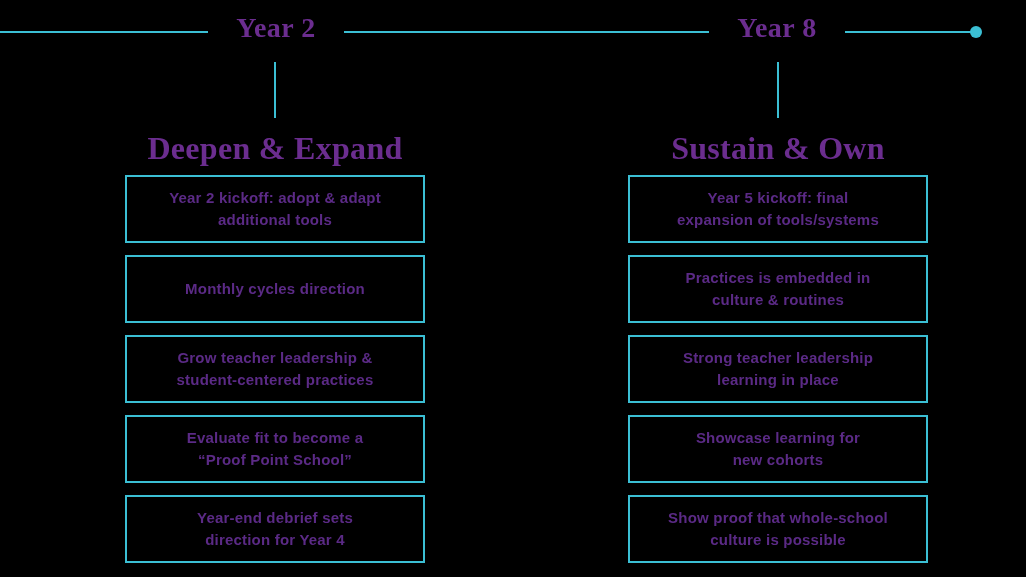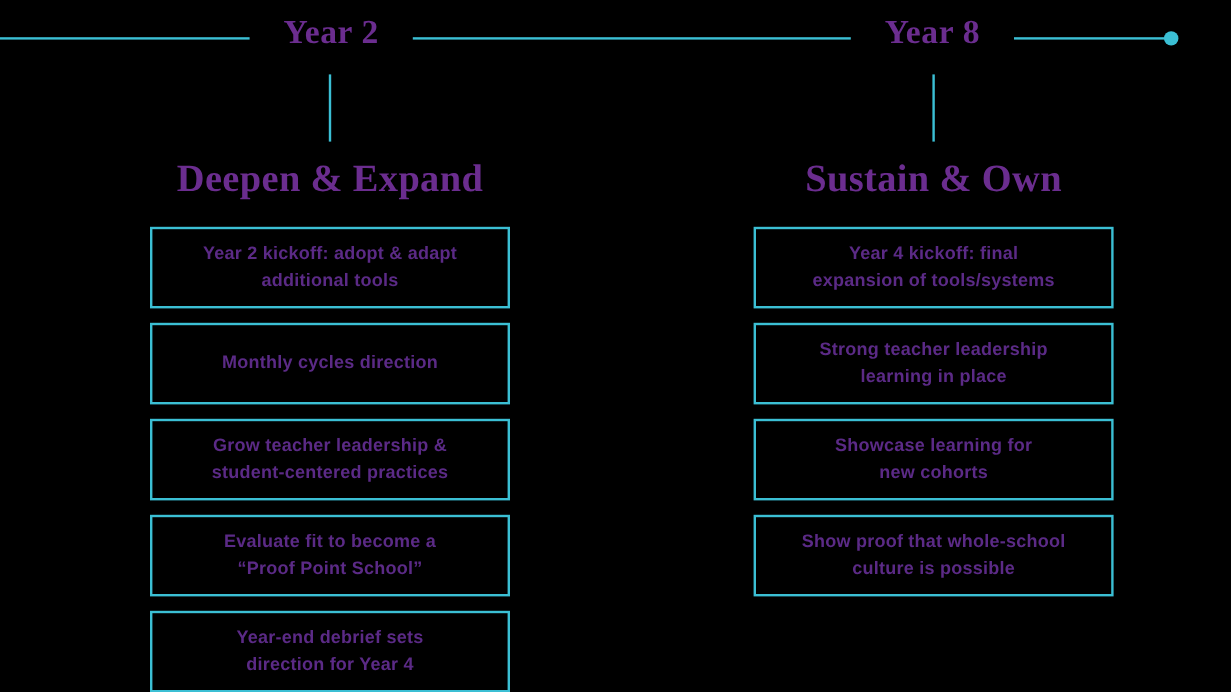--- a/index.html
+++ b/index.html
@@ -74,21 +74,21 @@
   }
   .column.col1 { left: 75px; }
   .column.col2 { left: 578px; }
 
   .col-title {
     font-family: "Liberation Serif", serif;
     font-size: 32px;
     font-weight: bold;
     color: #6b2d8f;
     text-align: center;
-    margin: 0 0 22px 0;
+    margin: 0 0 8px 0;
     letter-spacing: 0.3px;
   }
 
   .card {
     box-sizing: border-box;
     width: 300px;
     margin: 0 auto 12px auto;
     min-height: 68px;
     border: 2px solid #3bbfd4;
     background: #000000;
@@ -141,22 +141,26 @@
   <div class="card">
     <span>Year-end debrief sets
 direction for Year 4</span>
   </div>
 </div>
 
 <div class="column col2">
   <div class="col-title">Sustain &amp; Own</div>
 
   <div class="card">
-    <span>Year 4 kickoff: final
+    <span>Year 5 kickoff: final
 expansion of tools/systems</span>
+  </div>
+  <div class="card">
+    <span>Practices is embedded in
+culture &amp; routines</span>
   </div>
   <div class="card">
     <span>Strong teacher leadership
 learning in place</span>
   </div>
   <div class="card">
     <span>Showcase learning for
 new cohorts</span>
   </div>
   <div class="card">

